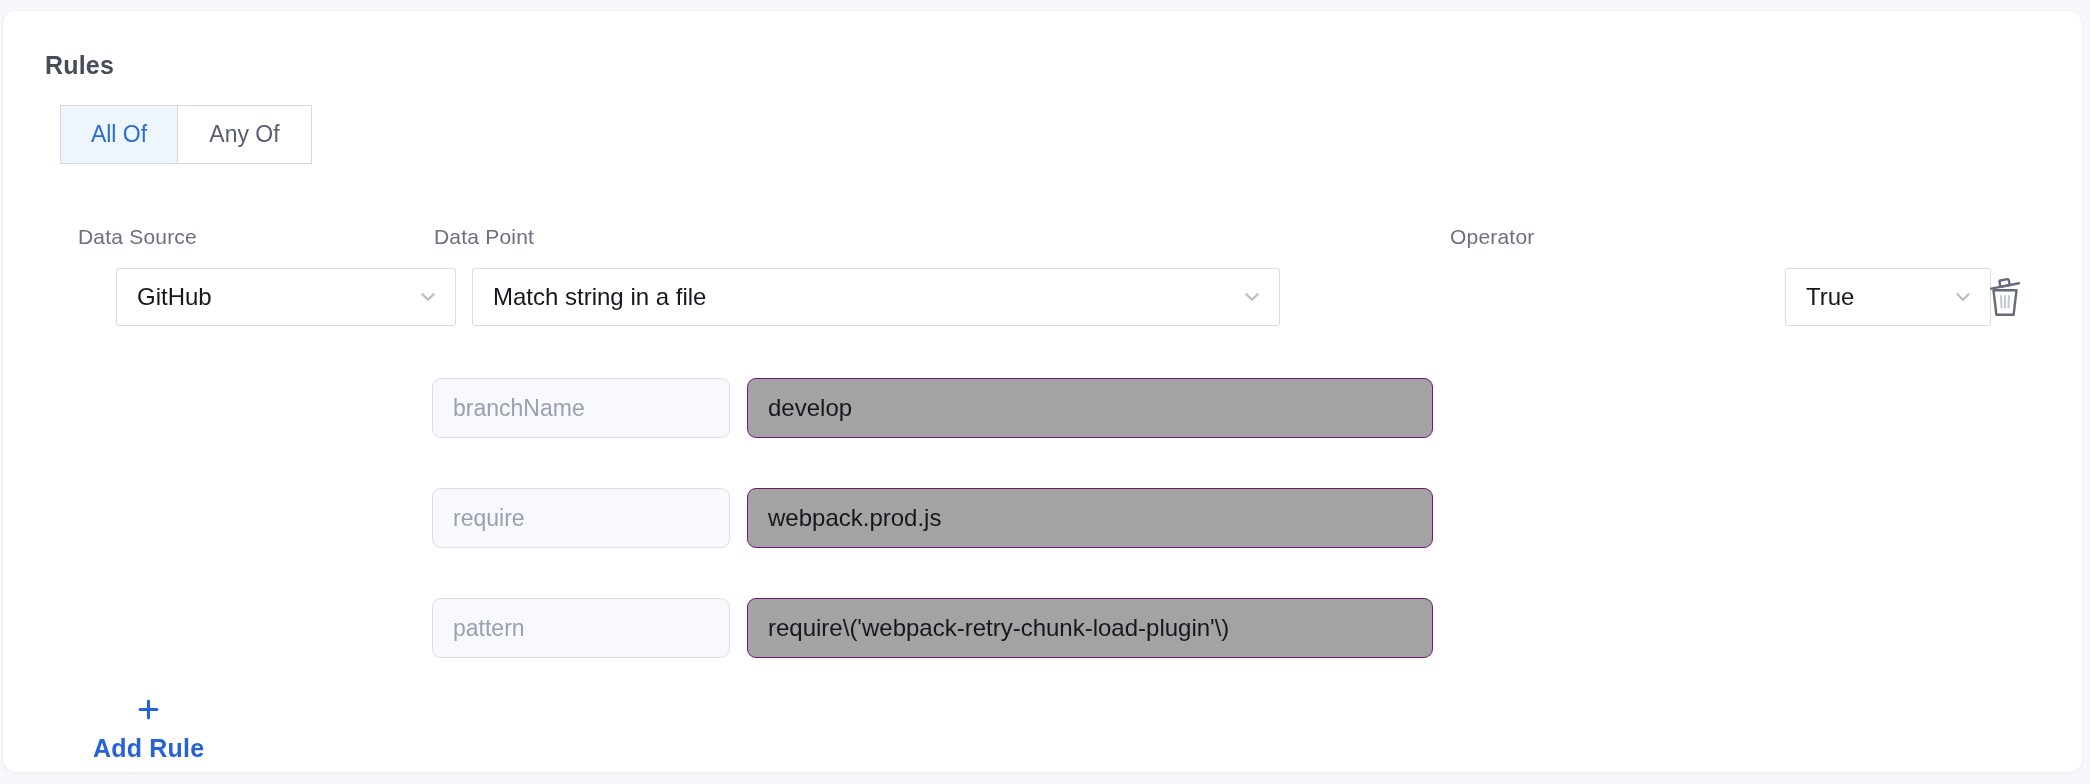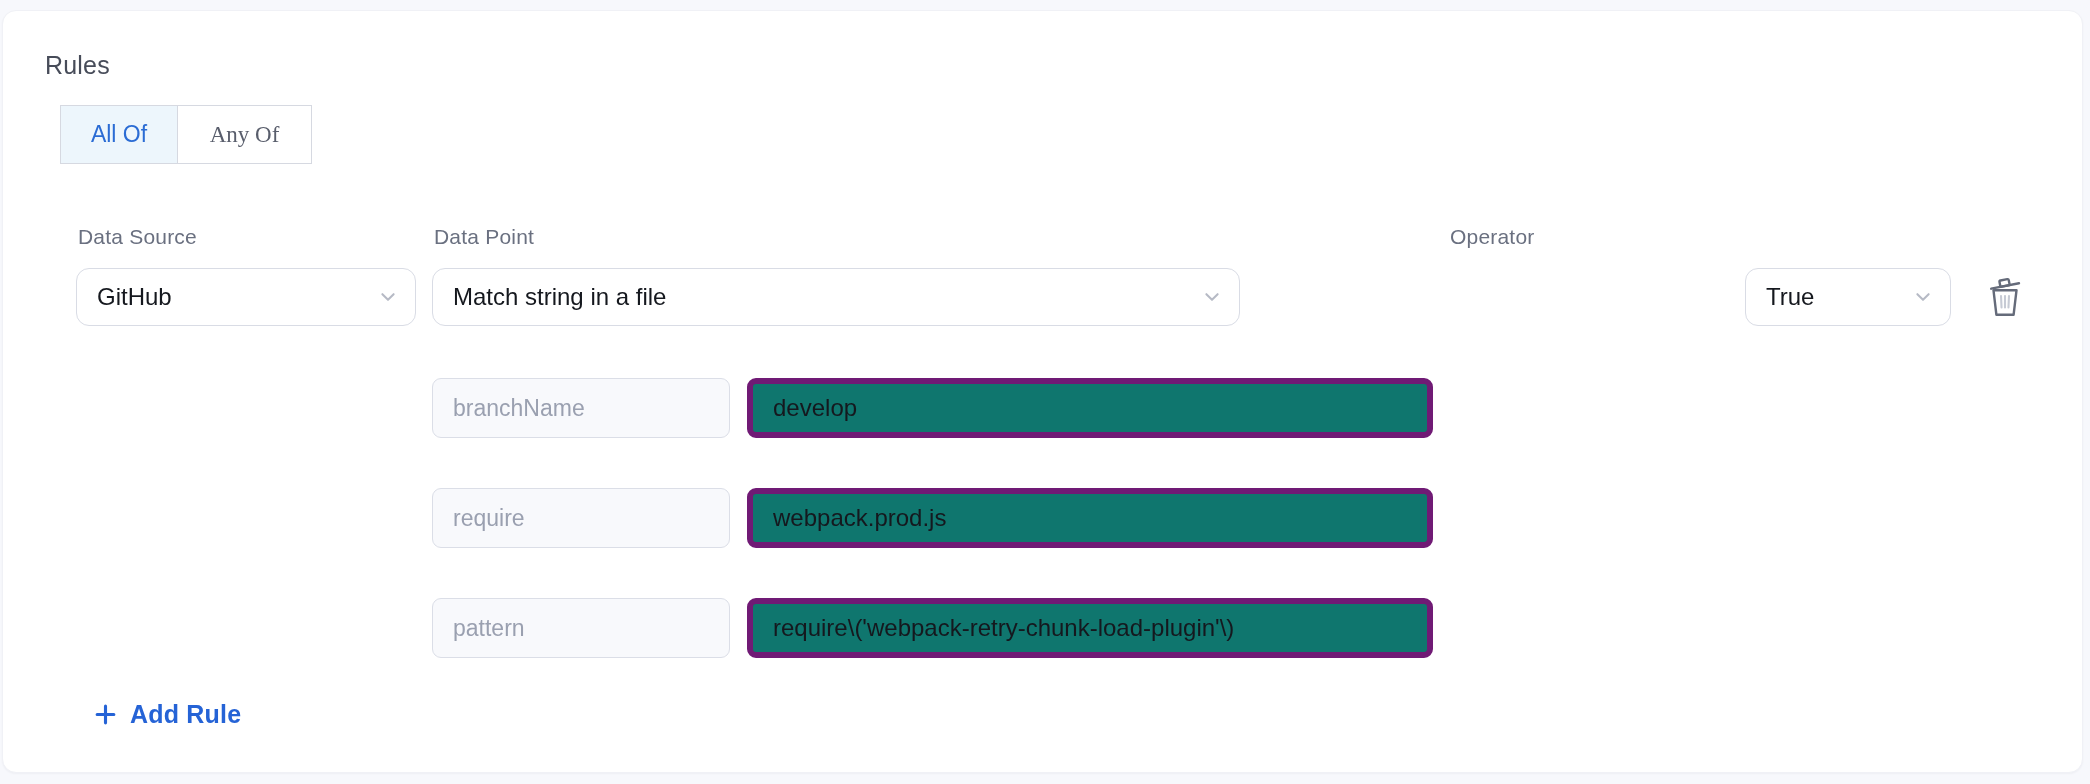--- a/index.html
+++ b/index.html
@@ -15,43 +15,43 @@
     width:2081px;height:763px;
     background:#ffffff;
     border:1px solid #f0f1f6;
     border-radius:14px;
     box-shadow:0 1px 2px rgba(16,24,40,.04);
     box-sizing:border-box;
   }
   .abs{position:absolute;box-sizing:border-box;}
   .rules-title{
     left:42px;top:40px;
-    font-size:25px;font-weight:400;color:#474c59;letter-spacing:.2px;
+    font-size:25px;font-weight:700;color:#474c59;letter-spacing:.2px;
   }
   
   .segmented{left:57px;top:94px;height:59px;display:flex;}
   .segment{
     height:59px;display:flex;align-items:center;justify-content:center;
     border:1px solid #d6d9e1;background:#fff;color:#595e6c;
     font-size:23px;cursor:pointer;box-sizing:border-box;
   }
-  .segment + .segment{margin-left:-1px;font-family:Liberation Serif, serif;}
+  .segment + .segment{margin-left:-1px;}
   .segment.selected{background:#edf6fc;color:#2b6cd4;}
   .seg-all{width:118px;}
   .seg-any{width:135px;}
   
   .field-label{
     top:214px;font-size:21px;color:#6a7080;letter-spacing:.2px;
   }
   
   .select{
     top:257px;height:58px;
-    border:1px solid #d9dce5;border-radius:13px;background:#fff;
+    border:1px solid #d9dce5;border-radius:3px;background:#fff;
     display:flex;align-items:center;
-    padding:0 18px 0 20px;cursor:pointer;
+    padding:0 18px 0 20px;cursor:pointer;margin-left:40px;
   }
   .select-text{
     flex:1;font-size:24px;color:#15181e;
     white-space:nowrap;overflow:hidden;text-overflow:ellipsis;
   }
   .chevron{display:flex;align-items:center;margin-left:12px;}
   
   .trash-btn{
     left:1978px;top:262px;width:48px;height:50px;
     display:flex;align-items:center;justify-content:center;
@@ -60,30 +60,31 @@
   
   .param-row{left:429px;height:60px;}
   .param-key{
     position:absolute;left:0;top:0;width:298px;height:60px;
     background:#f8f9fc;border:1px solid #dbdee7;border-radius:9px;
     display:flex;align-items:center;padding:1px 20px;
     font-size:23px;color:#9aa0b0;box-sizing:border-box;
   }
   .param-value{
     position:absolute;left:315px;top:0;width:686px;height:60px;
-    background:#0f766e;border:6px solid #701a75;border-radius:9px;
+    background:#a3a3a3;border:1px solid #701a75;border-radius:9px;
     padding:0 20px;font-size:24px;color:#15181e;box-sizing:border-box;
     font-family:"Liberation Sans","DejaVu Sans",sans-serif;outline:none;
   }
   
   .add-rule{
     left:90px;top:686px;height:34px;
     display:flex;align-items:center;gap:12px;
     color:#2563d6;font-size:25px;font-weight:700;cursor:pointer;
     letter-spacing:.2px;
+    flex-direction:column;
   }
 </style>
 </head>
 <body>
 
 <div class="card">
 
   <div class="abs rules-title">Rules</div>
 
   <div class="abs segmented">

